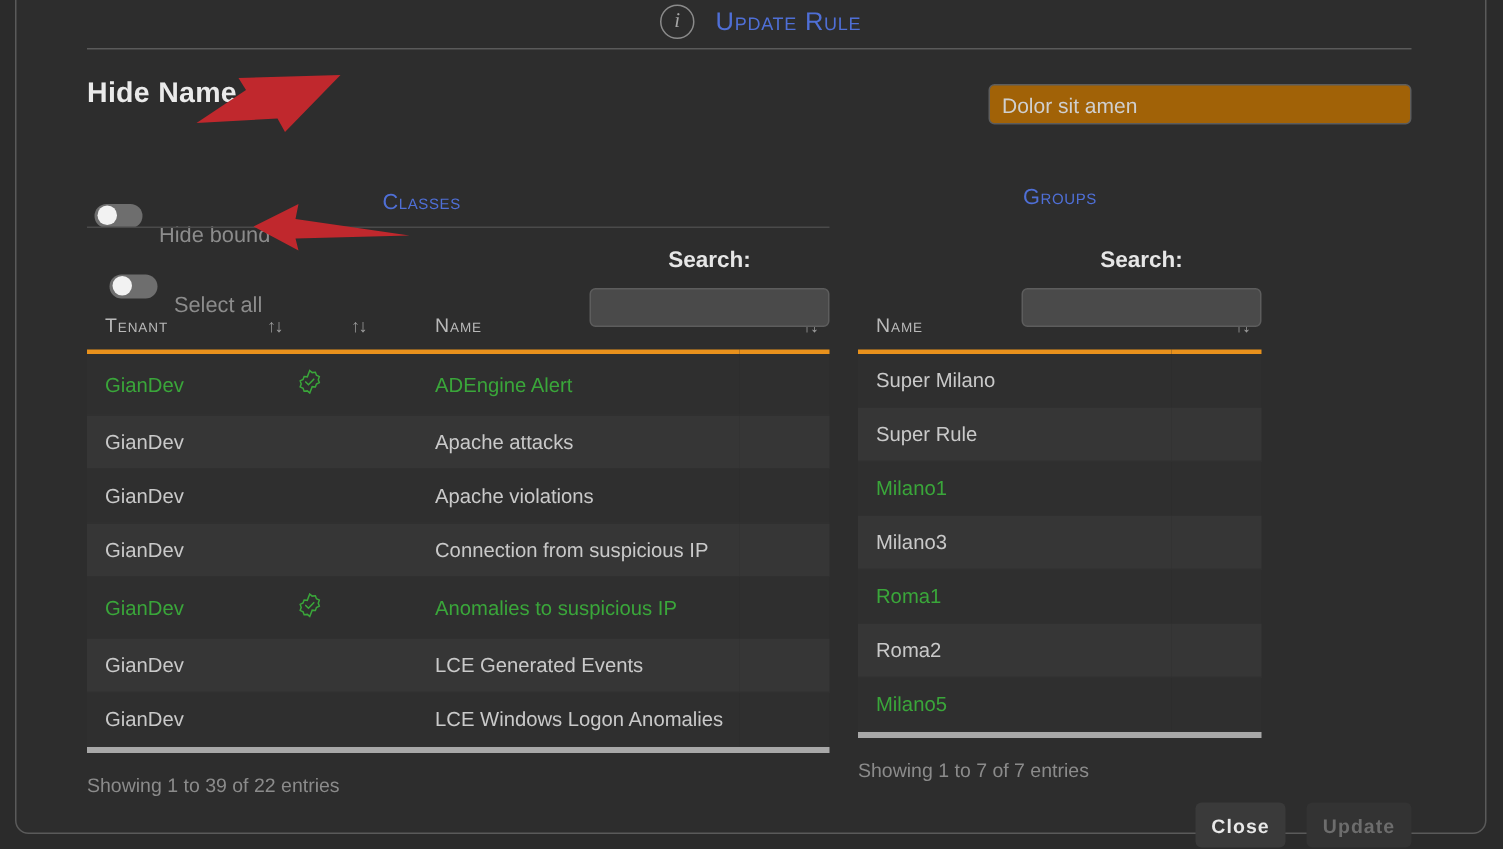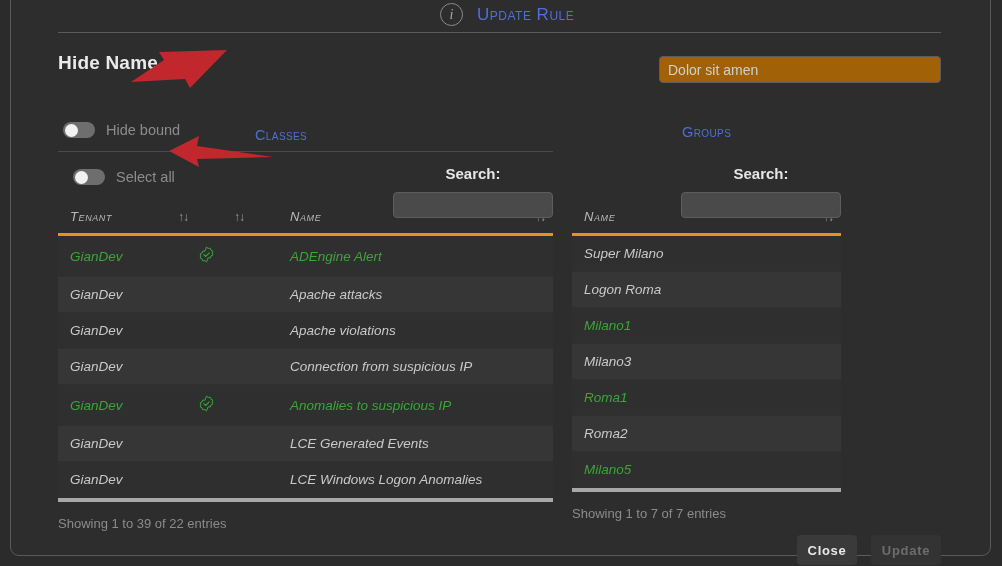--- a/index.html
+++ b/index.html
@@ -58,21 +58,21 @@
   
   .toggle-wrap{display:flex;align-items:center;gap:11px;}
   .toggle{
     width:32px;height:16px;border-radius:9px;background:#6e6e6e;
     position:relative;flex:none;
   }
   .toggle .knob{
     position:absolute;left:1.5px;top:1.5px;width:13px;height:13px;
     border-radius:50%;background:#f2f2f2;
   }
-  .toggle-label{color:#8c8c8c;font-size:14.5px;}
+  .toggle-label{color:#8c8c8c;font-size:14.5px;margin-top:27px;}
 
   .hide-bound{position:absolute;left:63px;top:89px;}
 
   .classes-link{
     position:absolute;left:255px;top:94px;
     color:#4f6fd6;font-size:14.5px;font-variant:small-caps;letter-spacing:.4px;
   }
   .groups-link{
     position:absolute;left:682px;top:91px;
     color:#4f6fd6;font-size:14.5px;font-variant:small-caps;letter-spacing:.4px;
@@ -93,21 +93,21 @@
   .search-group{
     position:absolute;right:0;top:5px;display:flex;align-items:center;gap:10px;flex-direction:column;
   }
   .search-label{color:#e6e6e6;font-size:15px;font-weight:bold;}
   .search-input{
     width:160px;height:26px;background:#4a4a4a;border:1px solid #5d5d5d;
     border-radius:4px;outline:none;color:#ddd;font-size:13px;padding:0 6px;
     font-family:"Liberation Sans", sans-serif;box-sizing:border-box;
   }
 
-  table{border-collapse:collapse;width:100%;table-layout:fixed;font-style:italic;}
+  table{border-collapse:collapse;width:100%;table-layout:fixed;}
   thead th{
     color:#b9b9b9;font-size:13px;font-variant:small-caps;font-weight:normal;
     letter-spacing:.6px;text-align:left;padding:8px 0 9px 0;
     border-bottom:3px solid #e8911c;
   }
   .sort{color:#9a9a9a;font-size:12px;letter-spacing:-1px;}
   th.sortcell{text-align:left;}
   th.sortcell.right{text-align:right;padding-right:8px;}
 
   tbody td{
@@ -293,21 +293,21 @@
             <th style="padding-left:12px">Name</th>
             <th class="sortcell right"><span class="sort">↑↓</span></th>
           </tr>
         </thead>
         <tbody>
           <tr>
             <td>Super Milano</td>
               <td></td>
           </tr>
           <tr>
-            <td>Logon Roma</td>
+            <td>Super Rule</td>
               <td></td>
           </tr>
           <tr class="green">
             <td>Milano1</td>
               <td></td>
           </tr>
           <tr>
             <td>Milano3</td>
               <td></td>
           </tr>

